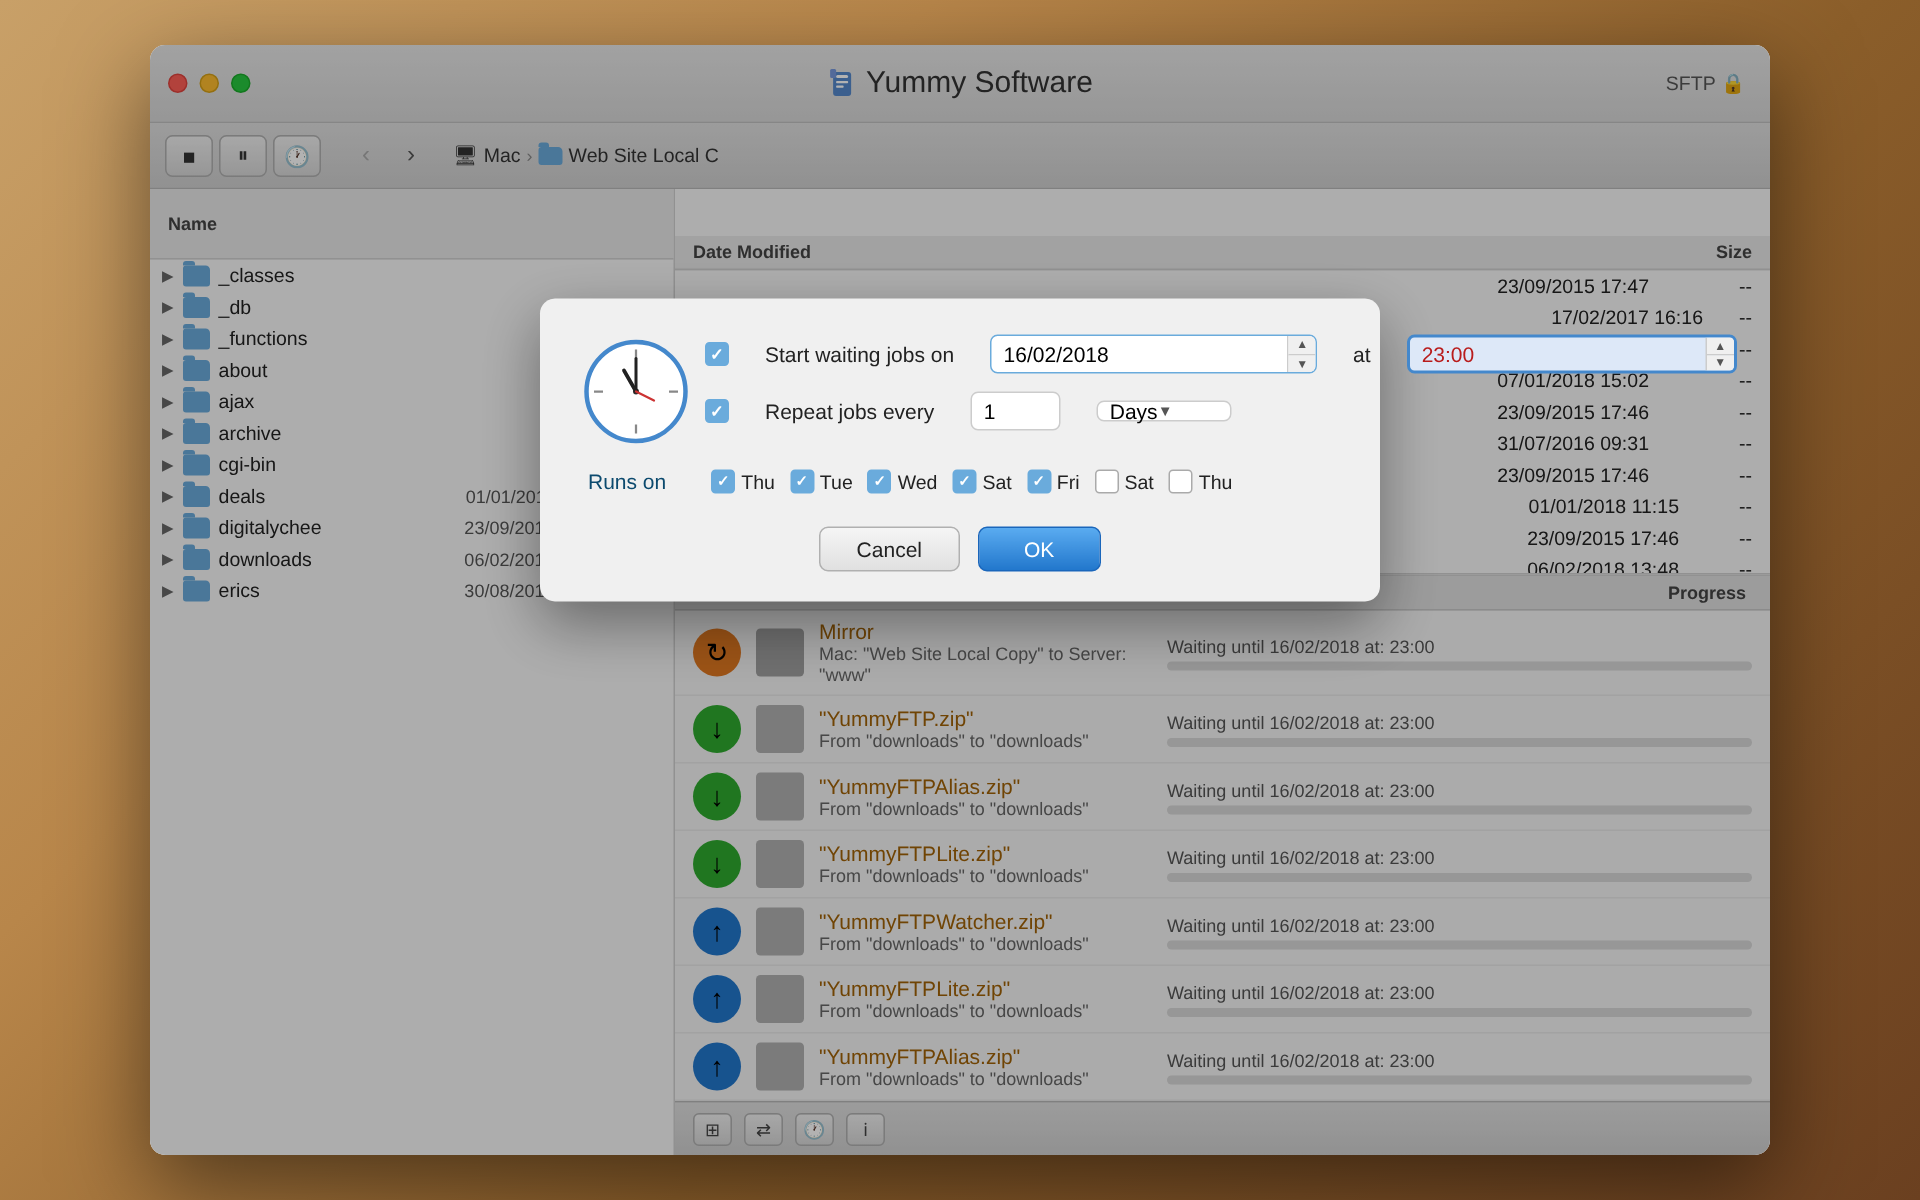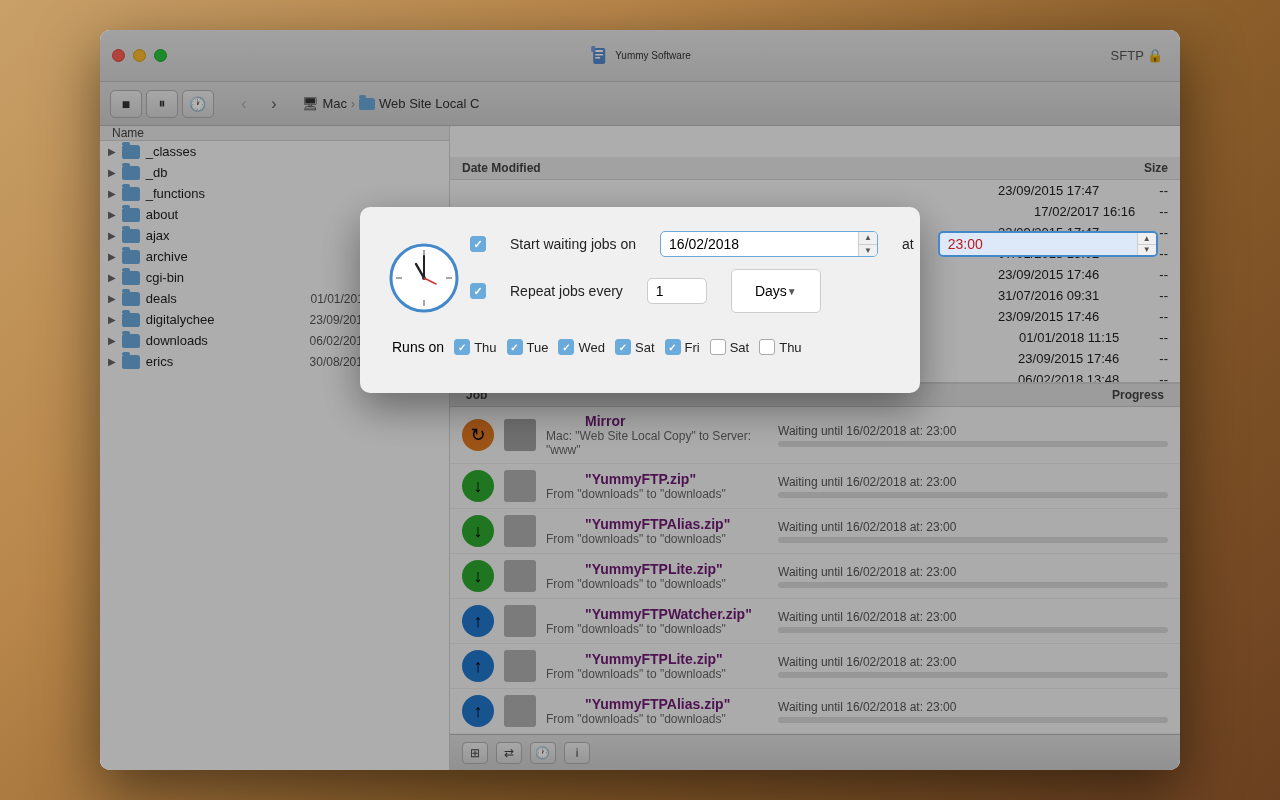--- a/index.html
+++ b/index.html
@@ -60,21 +60,21 @@
       gap: 6px;
     }
     .title-icon {
       width: 20px;
       height: 20px;
       display: flex;
       align-items: center;
       justify-content: center;
     }
     .title-text {
-      font-size: 10px;
+      font-size: 20px;
       font-weight: 500;
       color: #333;
     }
     .sftp-badge {
       position: absolute;
       right: 16px;
       font-size: 13px;
       color: #555;
       display: flex;
       align-items: center;
@@ -172,25 +172,25 @@
       width: 350px;
       background: #f8f8f8;
       border-right: 1px solid #d0d0d0;
       display: flex;
       flex-direction: column;
       flex-shrink: 0;
     }
     .file-panel-header {
       display: grid;
       grid-template-columns: 1fr auto;
-      padding: 0 12px;
+      padding: 16px 12px;
       background: #e8e8e8;
       border-bottom: 1px solid #d0d0d0;
       font-size: 12px;
-      font-weight: 400;
+      font-weight: 700;
       color: #444;
     }
     .file-list {
       flex: 1;
       overflow-y: auto;
     }
     .file-item {
       display: flex;
       align-items: center;
       padding: 3px 8px 3px 20px;
@@ -301,23 +301,22 @@
       background: #c0c0c0;
       border-radius: 3px;
       flex-shrink: 0;
     }
     .job-info {
       flex: 1;
       min-width: 0;
     }
     .job-name {
       font-size: 14px;
-      font-weight: 700;
-      color: #701a75;
-      margin-left: 39px;
+      font-weight: 400;
+      color: #a16207;
     }
     .job-desc {
       font-size: 12px;
       color: #666;
     }
     .job-progress {
       width: 390px;
       flex-shrink: 0;
     }
     .progress-status {
@@ -501,44 +500,44 @@
       background: transparent;
       flex: 1;
     }
 
     .days-select {
       display: flex;
       align-items: center;
       border: 1.5px solid #ccc;
       border-radius: 5px;
       background: white;
-      height: 44px;
+      height: 14px;
       padding: 0 8px;
       font-size: 14px;
       cursor: pointer;
       min-width: 90px;
-      justify-content: center;
+      justify-content: flex-start;
     }
     .select-arrow {
       font-size: 10px;
       color: #555;
     }
 
     
     .runs-on-row {
       display: flex;
       align-items: center;
       gap: 10px;
       margin-bottom: 18px;
       padding-left: 4px;
     }
     .runs-label {
       font-size: 14px;
-      color: #000000;
-      margin-right: 0;
+      color: #0c4a6e;
+      margin-right: 20px;
     }
     .day-item {
       display: flex;
       align-items: center;
       gap: 4px;
     }
     .day-checkbox-checked {
       width: 16px;
       height: 16px;
       border: 1.5px solid #6aabdc;
@@ -1036,15 +1035,19 @@
         <div class="day-item">
           <div class="day-checkbox-unchecked"></div>
           <span class="day-label">Sat</span>
         </div>
         <div class="day-item">
           <div class="day-checkbox-unchecked"></div>
           <span class="day-label">Thu</span>
         </div>
       </div>
 
+      <div class="modal-buttons">
+        <button class="btn-cancel">Cancel</button>
+        <button class="btn-ok">OK</button>
+      </div>
     </div>
   </div>
 </div>
 
 </body></html>

